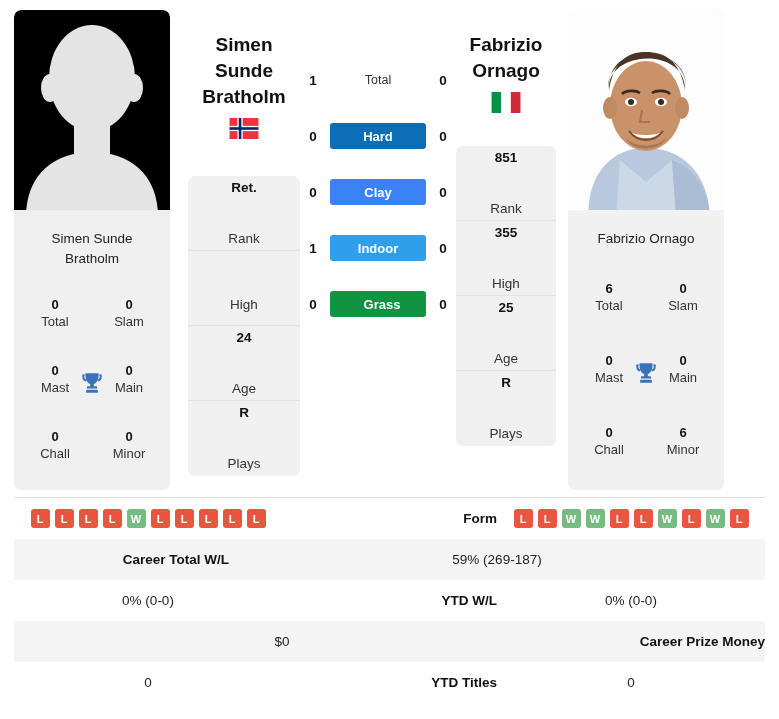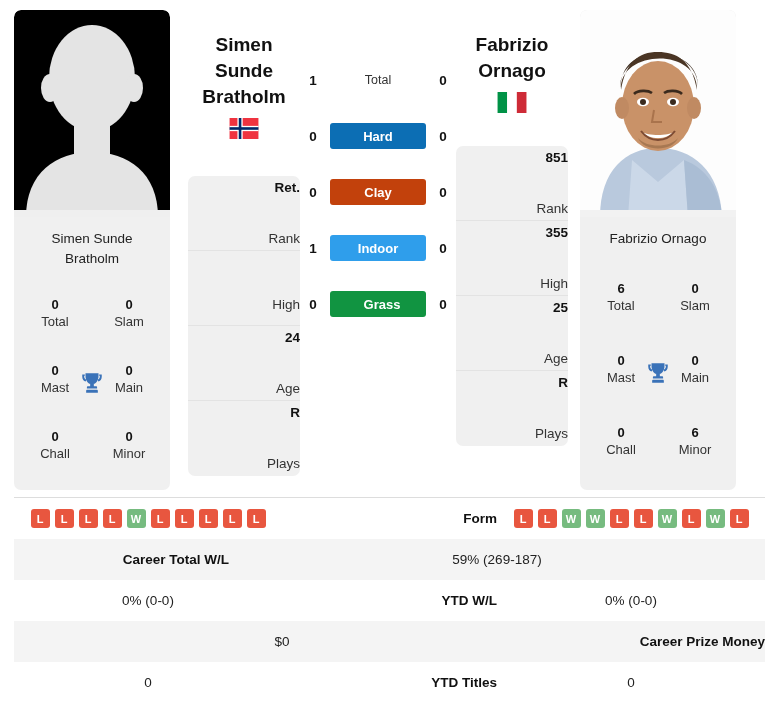--- a/index.html
+++ b/index.html
@@ -16,21 +16,21 @@
   
   .top {
     display: flex;
     padding: 10px 14px 0 14px;
     height: 497px;
   }
 
   .col-photo   { width: 156px; }
   .col-stats   { width: 112px; margin-left: 18px; }
   .col-center  { width: 156px; }
-  .col-stats-r { width: 112px; }
+  .col-stats-r { width: 100px; }
   .col-photo-r { width: 156px; margin-left: 12px; }
 
   
   .card {
     background: #f0f0f0;
     border-radius: 7px;
     overflow: hidden;
   }
 
   
@@ -91,21 +91,21 @@
     width: 30px; height: 21px;
     display: block;
   }
   .flag svg { display: block; width: 100%; height: 100%; }
 
   
   .rank-card { border-radius: 7px; overflow: hidden; background: #f0f0f0; }
   .rank-row {
     height: 75px;
     display: flex; flex-direction: column;
-    align-items: flex-end; justify-content: center;
+    align-items: center; justify-content: center;
     border-bottom: 1px solid #e3e3e3;
   }
   .rank-row:last-child { border-bottom: none; }
   .rank-row .num { font-size: 13.5px; font-weight: bold; color: #111; line-height: 18px; }
   .rank-row .lbl { font-size: 13.5px; color: #333; line-height: 19px; margin-top: 32px; }
   .rank-card.left  { margin-top: 30px; }
   .rank-card.right { margin-top: 0px; }
 
   
   .center-wrap { padding-top: 56px; }
@@ -285,21 +285,21 @@
             <div class="bar-pill plain">Total</div>
             <div class="bar-score">0</div>
           </div>
           <div class="bar-row">
             <div class="bar-score">0</div>
             <div class="bar-pill" style="background: rgb(12, 110, 180);">Hard</div>
             <div class="bar-score">0</div>
           </div>
           <div class="bar-row">
             <div class="bar-score">0</div>
-            <div class="bar-pill" style="background: #c2410c;">Clay</div>
+            <div class="bar-pill" style="background: #3b82f6;">Clay</div>
             <div class="bar-score">0</div>
           </div>
           <div class="bar-row">
             <div class="bar-score">1</div>
             <div class="bar-pill" style="background: rgb(47, 158, 235);">Indoor</div>
             <div class="bar-score">0</div>
           </div>
           <div class="bar-row">
             <div class="bar-score">0</div>
             <div class="bar-pill" style="background: rgb(17, 148, 65); padding-left: 8px;">Grass</div>

